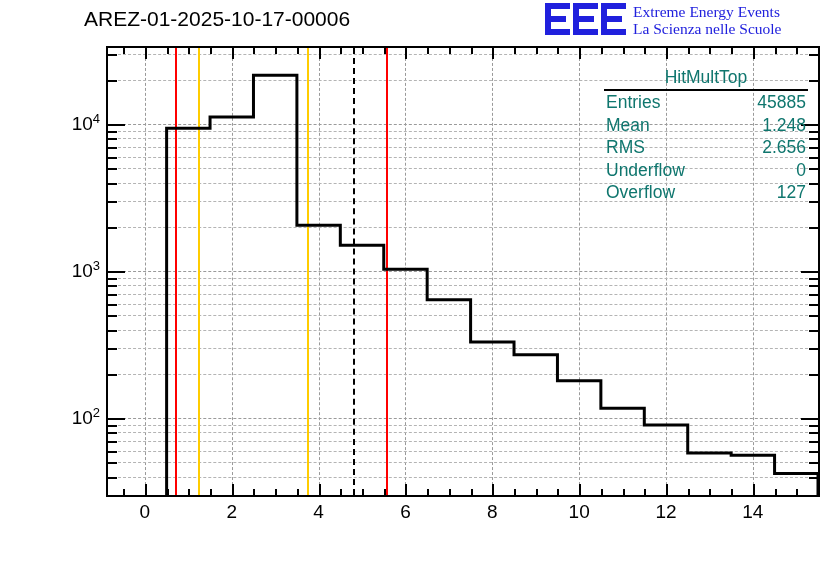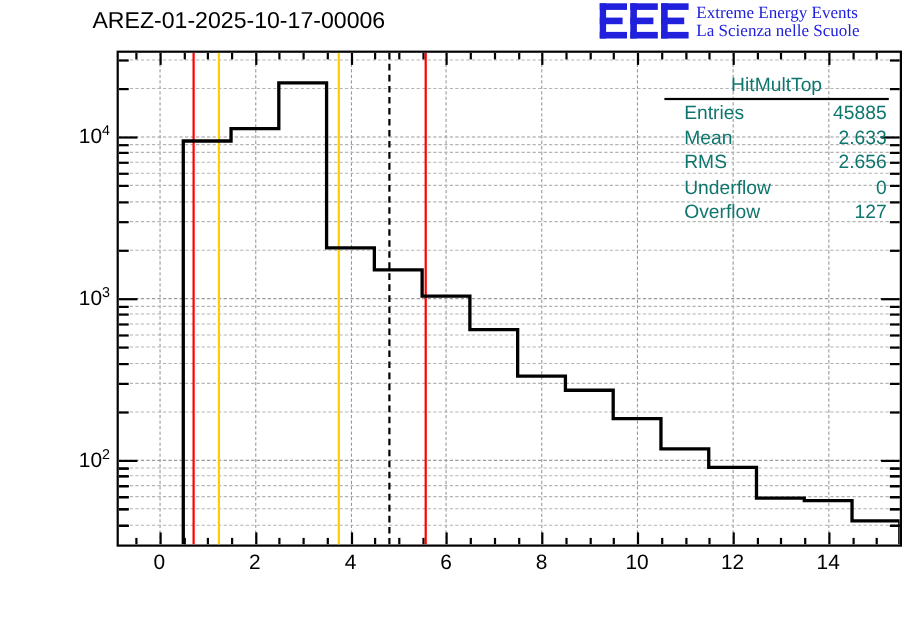--- a/index.html
+++ b/index.html
@@ -156,21 +156,20 @@
     text-align: center;
     padding-bottom: 1px;
     border-bottom: 2px solid #000;
     font-size: 17.5px;
   }
   #stats-box .stats-row {
     display: flex;
     justify-content: space-between;
     line-height: 22.5px;
     padding: 0 2px;
-    margin-left: 16px;
   }
   .spacer { flex: 1 1 auto; }
 </style>
 </head>
 <body>
 
 <div id="canvas">
 
   <div id="plot-title">AREZ-01-2025-10-17-00006</div>
 
@@ -401,21 +400,21 @@
     <div class="stats-title">HitMultTop</div>
     <div id="stats-rows">
         <div class="stats-row">
           <span>Entries</span>
           <span class="spacer"></span>
           <span>45885</span>
         </div>
         <div class="stats-row">
           <span>Mean</span>
           <span class="spacer"></span>
-          <span>2.633</span>
+          <span>1.248</span>
         </div>
         <div class="stats-row">
           <span>RMS</span>
           <span class="spacer"></span>
           <span>2.656</span>
         </div>
         <div class="stats-row">
           <span>Underflow</span>
           <span class="spacer"></span>
           <span>0</span>

